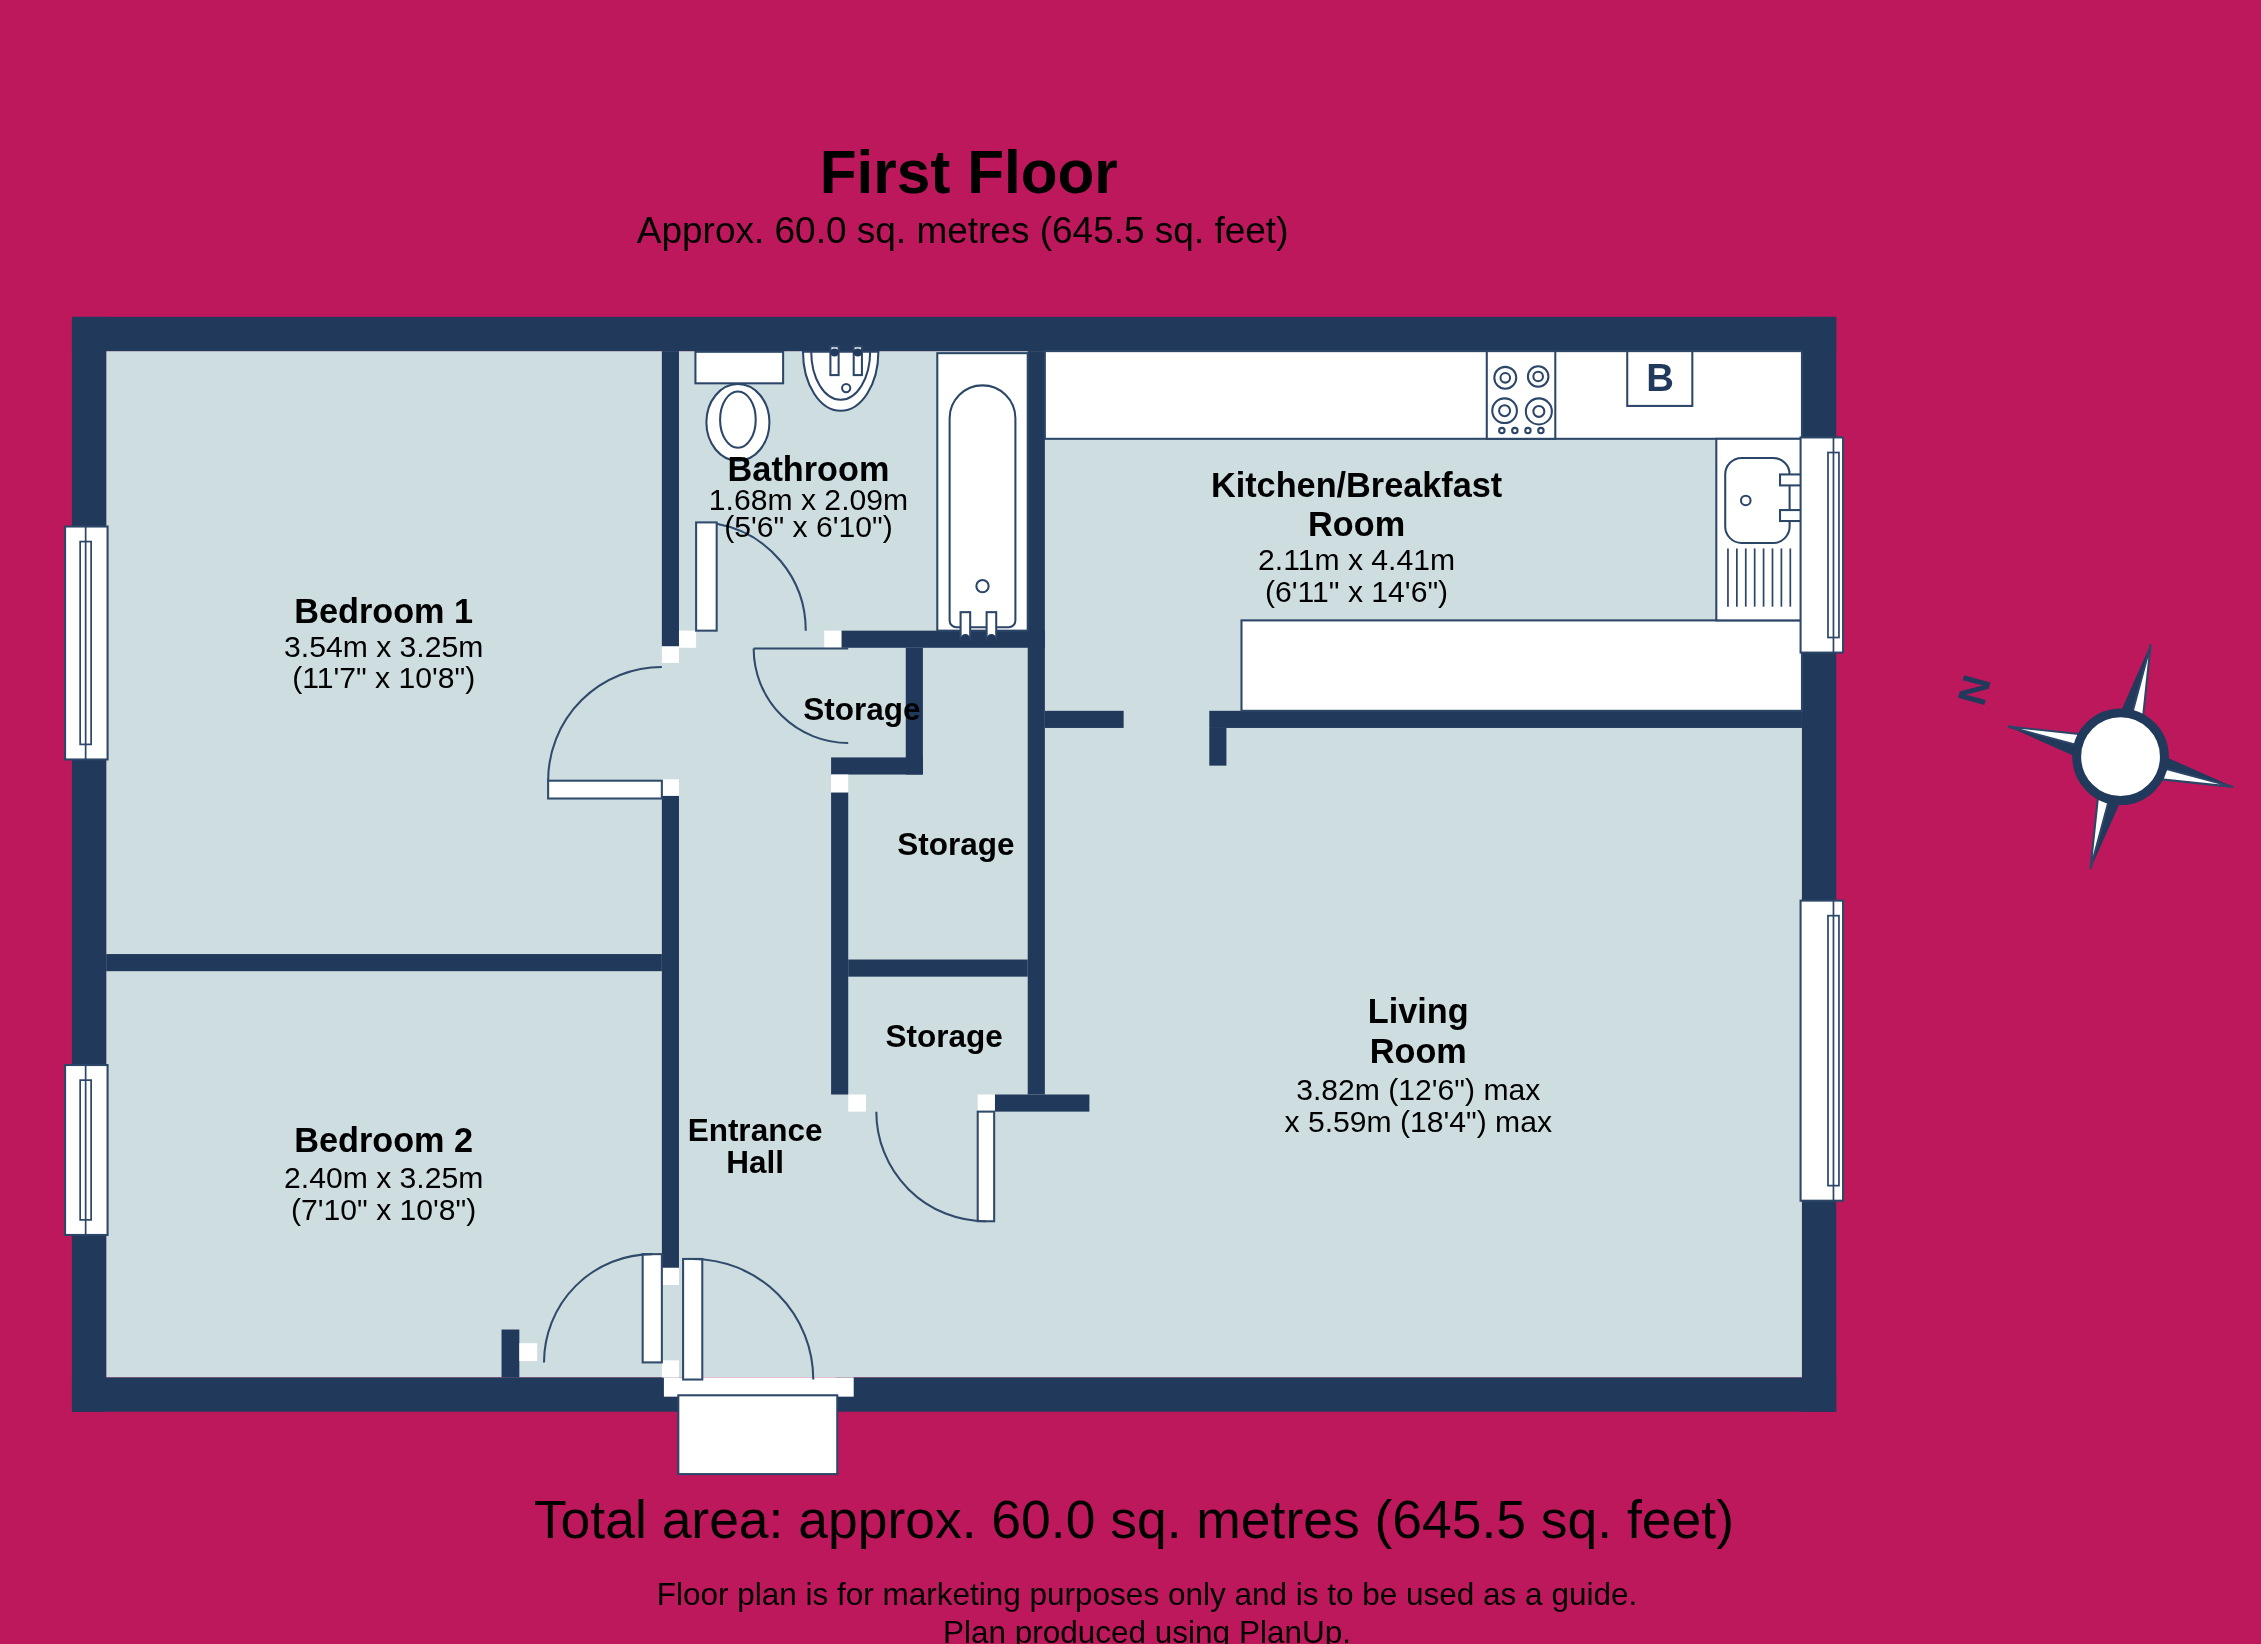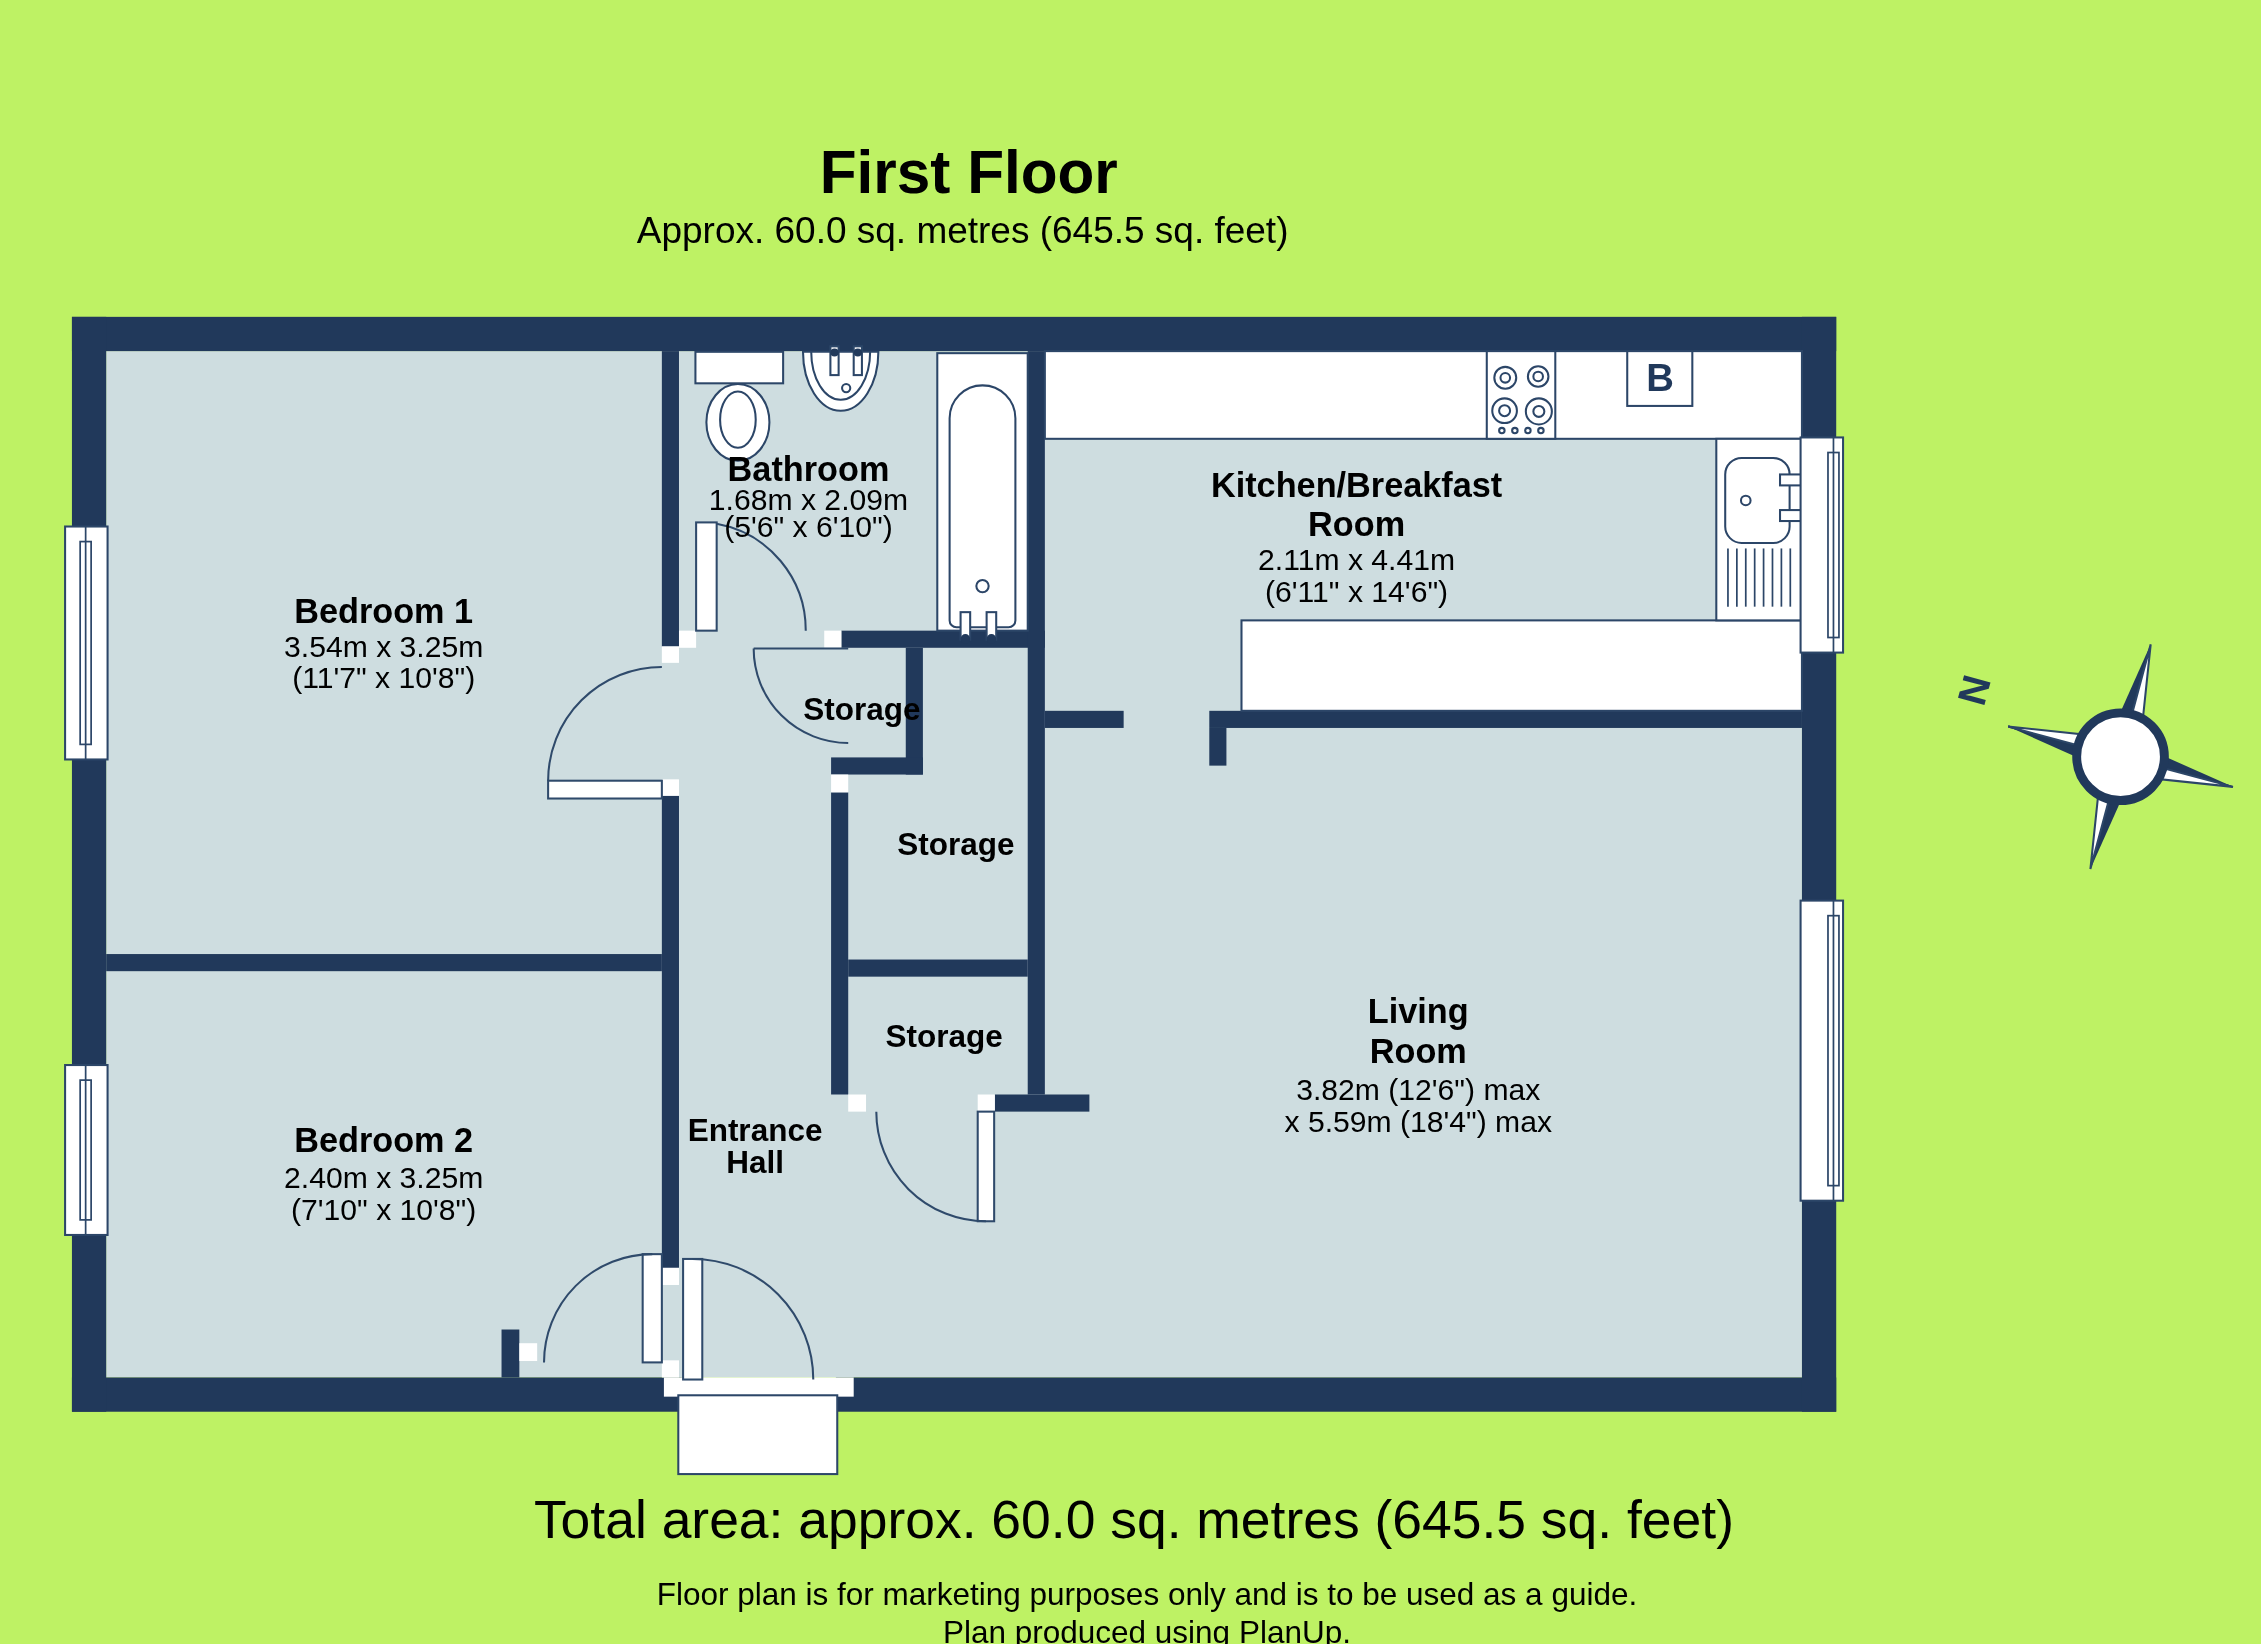--- a/index.html
+++ b/index.html
@@ -1,16 +1,16 @@
 <!DOCTYPE html>
 <html style="font-size:11px"><head>
 <meta charset="utf-8">
 <style>
   html,body{margin:0;padding:0;background:#ffffff;}
-  .screen{position:relative;width:2261px;height:1645px;background:#bef264;overflow:hidden;
+  .screen{position:relative;width:2261px;height:1645px;background:#be185d;overflow:hidden;
           font-family:"Liberation Sans", sans-serif;}
   svg{position:absolute;left:0;top:0;}
   .wall{fill:#21395B;}
   .roomfill{fill:#CEDDE0;}
   .jamb{fill:#ffffff;}
   .fix{fill:#ffffff;stroke:#2C4668;stroke-width:3;}
   .fixline{fill:none;stroke:#2C4668;stroke-width:3;}
   .thin{fill:none;stroke:#2C4668;stroke-width:2.5;}
   .arc{fill:none;stroke:#2F4A6B;stroke-width:3;}
   .leaf{fill:#ffffff;stroke:#2F4A6B;stroke-width:3;}

